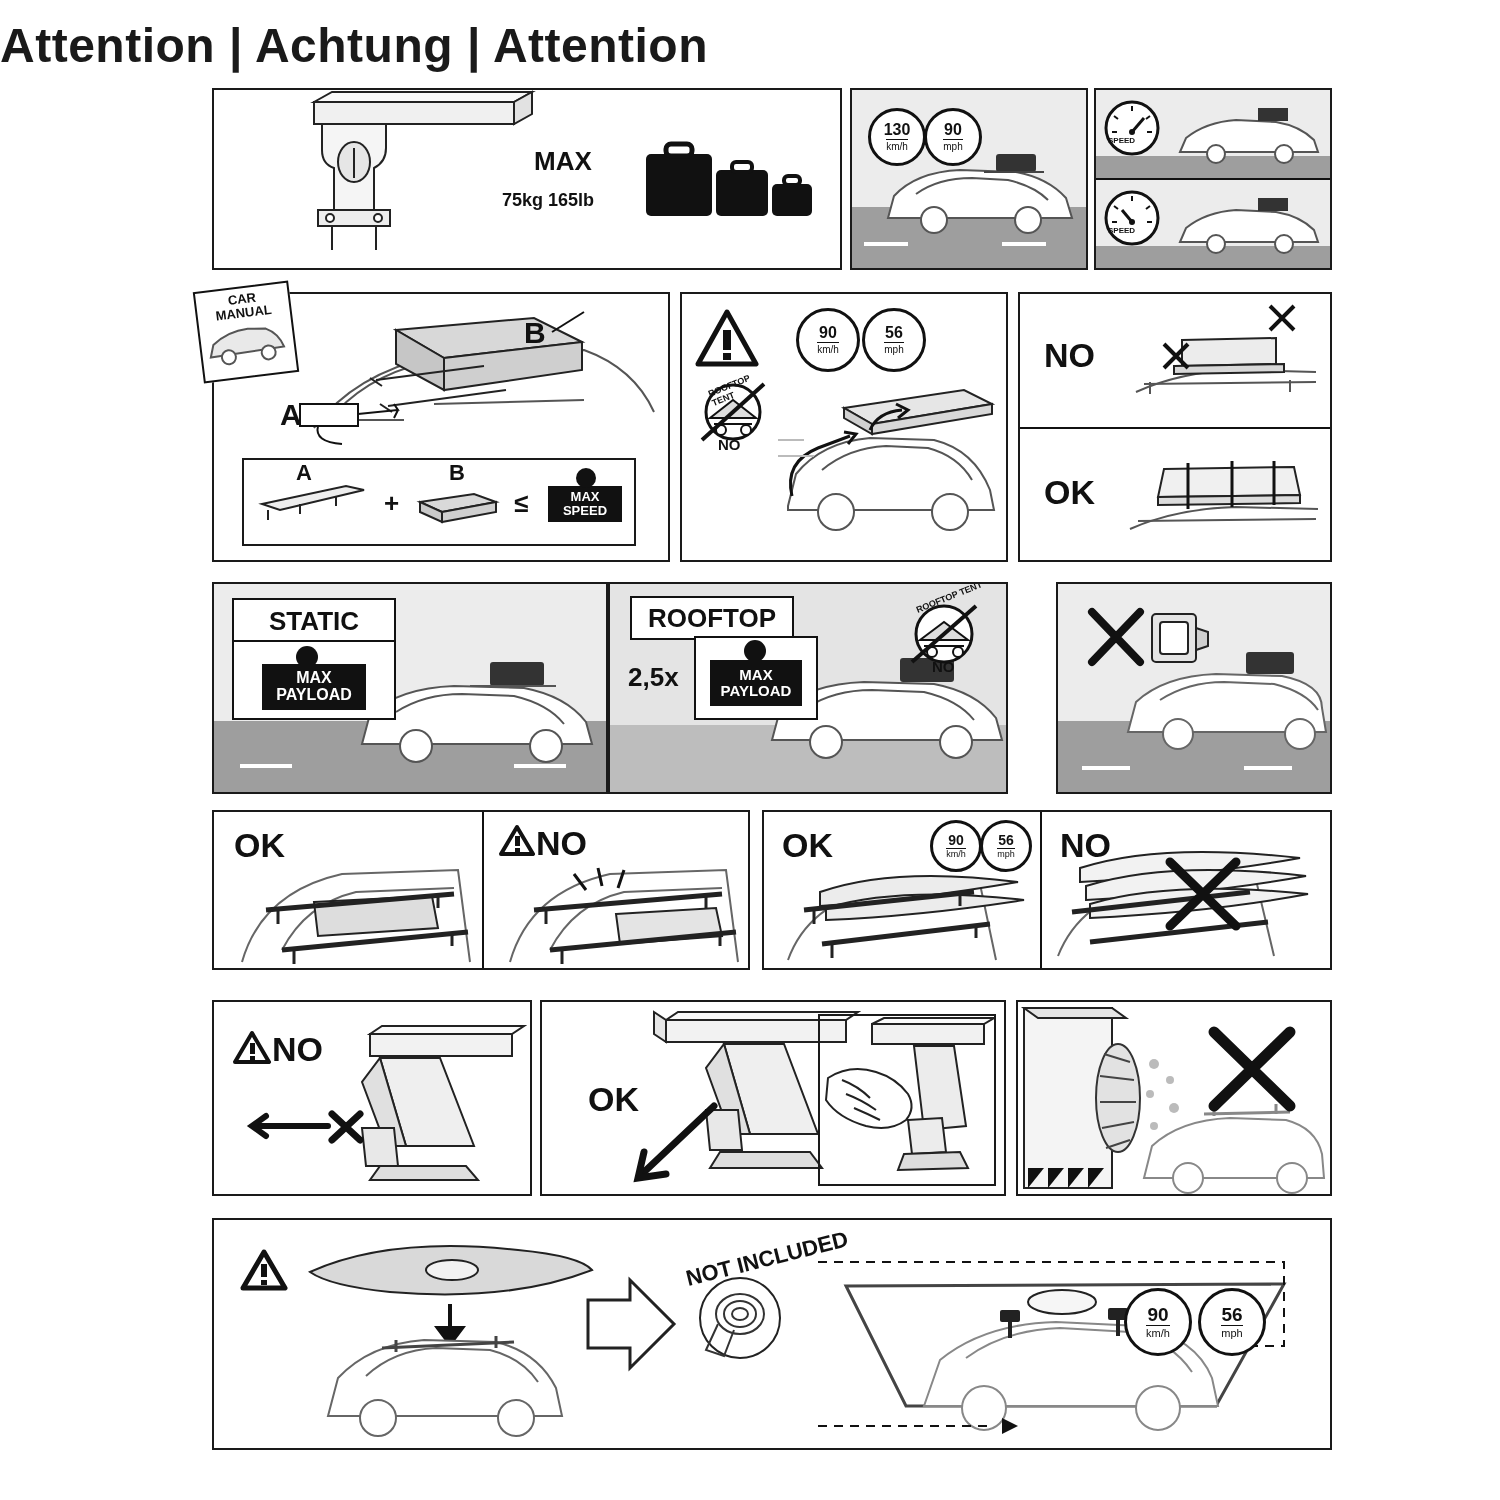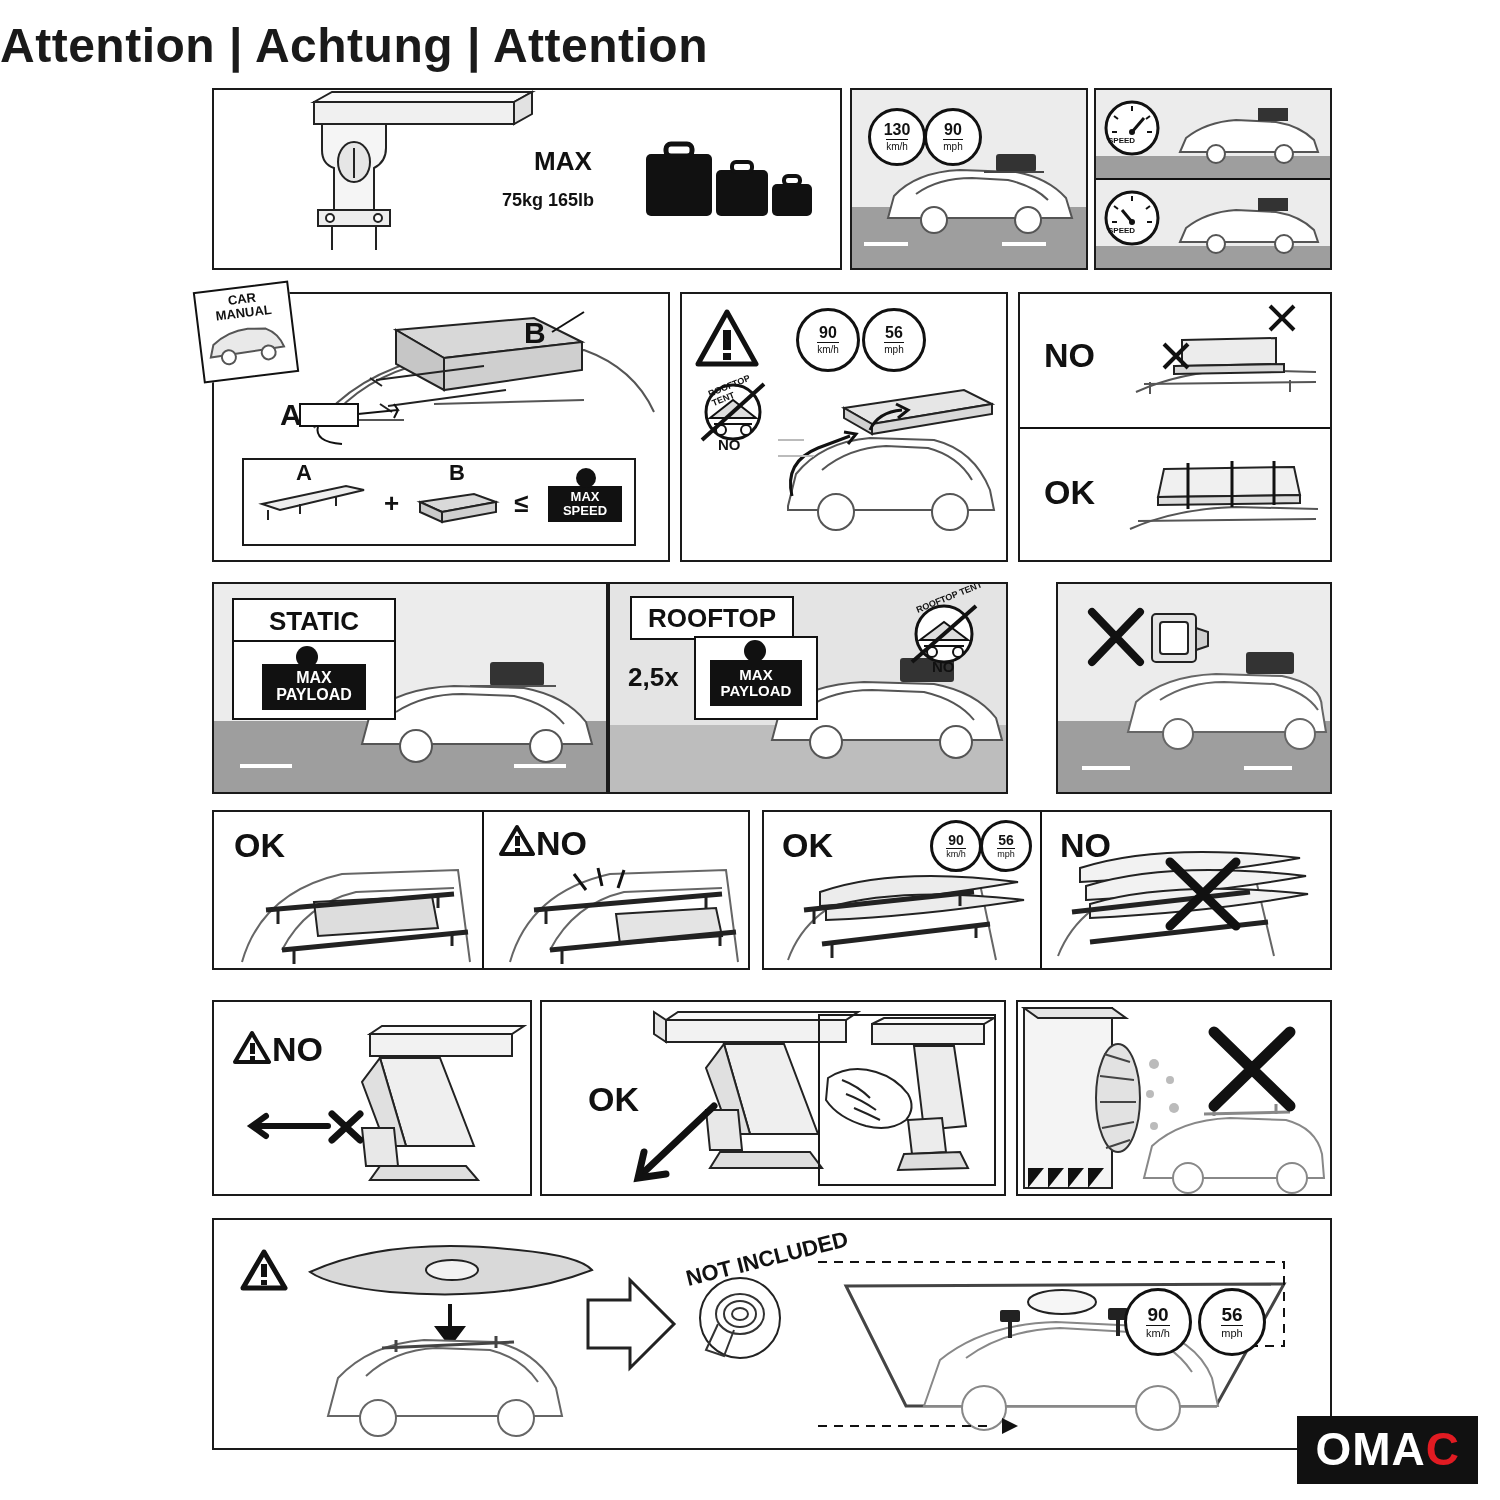--- a/index.html
+++ b/index.html
@@ -666,18 +666,14 @@
     <div class="badge" style="left:910px;top:68px;width:62px;height:62px;">
       <b style="font-size:19px;">90</b>
       <s style="font-size:11px;">km/h</s>
     </div>
     <div class="badge" style="left:984px;top:68px;width:62px;height:62px;">
       <b style="font-size:19px;">56</b>
       <s style="font-size:11px;">mph</s>
     </div>
   </div>
 
-  <div class="logo">
-    <span>OMA</span>
-      <span class="c" style="color:#e11b22;">C</span>
-  </div>
 
 </div>
 
 </body></html>

